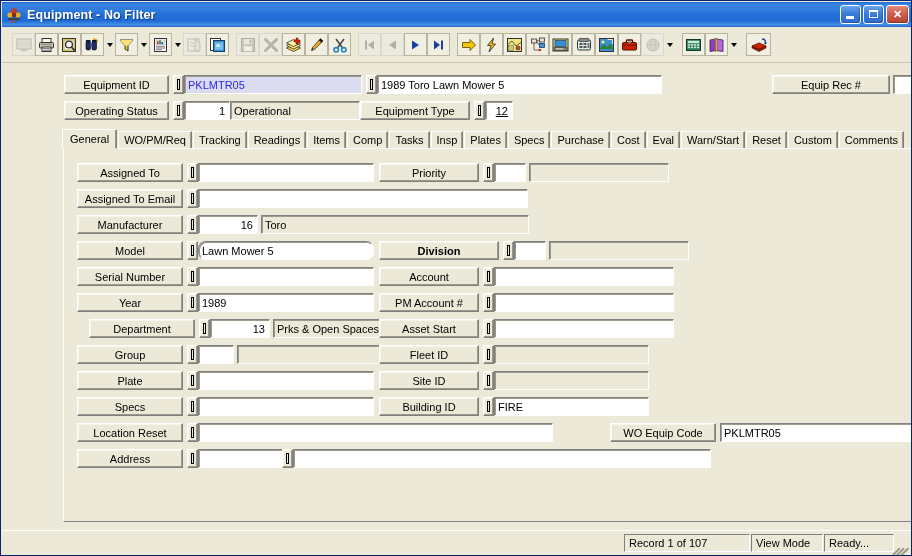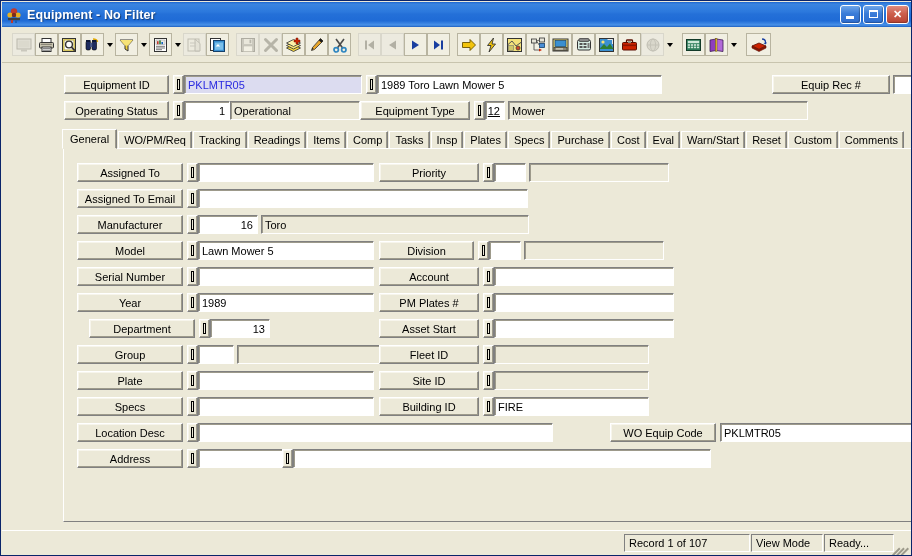--- a/index.html
+++ b/index.html
@@ -664,23 +664,22 @@
       <div class="inp num" style="width:46px;">1</div>
       <div class="inp ro" style="width:130px;">Operational</div>
     </div>
 
     <div class="hdr-row" style="left:310px; top:38px;">
       <div class="lbl" style="width:110px;">Equipment Type</div>
       <div class="gap4"></div>
       <div class="gad">
           <i></i>
         </div>
-      <div class="inp num" style="width:20px;text-decoration:underline;">12</div>
+      <div class="inp num" style="width:28px;text-decoration:underline;">12</div>
       <div class="gap3"></div>
-      <div class="inp ro" style="width:300px;">Mower</div>
     </div>
 
     <div class="tabstrip" id="tabstrip">
         <div class="tab active">General</div>
         <div class="tab">WO/PM/Req</div>
         <div class="tab">Tracking</div>
         <div class="tab">Readings</div>
         <div class="tab">Items</div>
         <div class="tab">Comp</div>
         <div class="tab">Tasks</div>
@@ -723,21 +722,21 @@
             <div class="inp num" style="width: 60px;">16</div>
             <div style="width: 3px; flex: 0 0 auto;"></div>
             <div class="inp ro" style="width: 268px;">Toro</div>
           </div>
           <div class="frow" style="left: 13px; top: 92px;">
             <div class="lbl" style="width: 106px;">Model</div>
             <div style="width: 4px; flex: 0 0 auto;"></div>
             <div class="gad">
               <i></i>
             </div>
-            <div class="inp" style="width: 176px;">Lawn Mower 5</div>
+            <div class="inp" style="width: 176px; border-radius: 8px;">Lawn Mower 5</div>
           </div>
           <div class="frow" style="left: 13px; top: 118px;">
             <div class="lbl" style="width: 106px;">Serial Number</div>
             <div style="width: 4px; flex: 0 0 auto;"></div>
             <div class="gad">
               <i></i>
             </div>
             <div class="inp" style="width: 176px;"></div>
           </div>
           <div class="frow" style="left: 13px; top: 144px;">
@@ -749,20 +748,21 @@
             <div class="inp" style="width: 176px;">1989</div>
           </div>
           <div class="frow" style="left: 13px; top: 170px; padding-left: 12px;">
             <div class="lbl" style="width: 106px;">Department</div>
             <div style="width: 4px; flex: 0 0 auto;"></div>
             <div class="gad">
               <i></i>
             </div>
             <div class="inp num" style="width: 60px;">13</div>
             <div style="width: 3px; flex: 0 0 auto;"></div>
+            <div class="inp ro" style="width: 141px;">Prks &amp; Open Spaces</div>
           </div>
           <div class="frow" style="left: 13px; top: 196px; justify-content: center;">
             <div class="lbl" style="width: 106px;">Group</div>
             <div style="width: 4px; flex: 0 0 auto;"></div>
             <div class="gad">
               <i></i>
             </div>
             <div class="inp num" style="width: 36px;"></div>
             <div style="width: 3px; flex: 0 0 auto;"></div>
             <div class="inp ro" style="width: 165px;"></div>
@@ -777,21 +777,21 @@
           </div>
           <div class="frow" style="left: 13px; top: 248px;">
             <div class="lbl" style="width: 106px;">Specs</div>
             <div style="width: 4px; flex: 0 0 auto;"></div>
             <div class="gad">
               <i></i>
             </div>
             <div class="inp" style="width: 176px;"></div>
           </div>
           <div class="frow" style="left: 13px; top: 274px;">
-            <div class="lbl" style="width: 106px;">Location Desc</div>
+            <div class="lbl" style="width: 106px;">Location Reset</div>
             <div style="width: 4px; flex: 0 0 auto;"></div>
             <div class="gad">
               <i></i>
             </div>
             <div class="inp" style="width: 355px;"></div>
           </div>
           <div class="frow" style="left: 13px; top: 300px;">
             <div class="lbl" style="width: 106px;">Address</div>
             <div style="width: 4px; flex: 0 0 auto;"></div>
             <div class="gad">
@@ -805,39 +805,39 @@
             <div class="lbl" style="width: 100px;">Priority</div>
             <div style="width: 4px; flex: 0 0 auto;"></div>
             <div class="gad">
               <i></i>
             </div>
             <div class="inp num" style="width: 32px;"></div>
             <div style="width: 3px; flex: 0 0 auto;"></div>
             <div class="inp ro" style="width: 140px;"></div>
           </div>
           <div class="frow" style="left: 315px; top: 92px;">
-            <div class="lbl" style="width: 95px;">Division</div>
+            <div class="lbl" style="width: 120px; font-weight: bold;">Division</div>
             <div style="width: 4px; flex: 0 0 auto;"></div>
             <div class="gad">
               <i></i>
             </div>
             <div class="inp num" style="width: 32px;"></div>
             <div style="width: 3px; flex: 0 0 auto;"></div>
             <div class="inp ro" style="width: 140px;"></div>
           </div>
           <div class="frow" style="left: 315px; top: 118px;">
             <div class="lbl" style="width: 100px;">Account</div>
             <div style="width: 4px; flex: 0 0 auto;"></div>
             <div class="gad">
               <i></i>
             </div>
             <div class="inp" style="width: 180px;"></div>
           </div>
           <div class="frow" style="left: 315px; top: 144px;">
-            <div class="lbl" style="width: 100px;">PM Plates #</div>
+            <div class="lbl" style="width: 100px;">PM Account #</div>
             <div style="width: 4px; flex: 0 0 auto;"></div>
             <div class="gad">
               <i></i>
             </div>
             <div class="inp" style="width: 180px;"></div>
           </div>
           <div class="frow" style="left: 315px; top: 170px;">
             <div class="lbl" style="width: 100px;">Asset Start</div>
             <div style="width: 4px; flex: 0 0 auto;"></div>
             <div class="gad">

